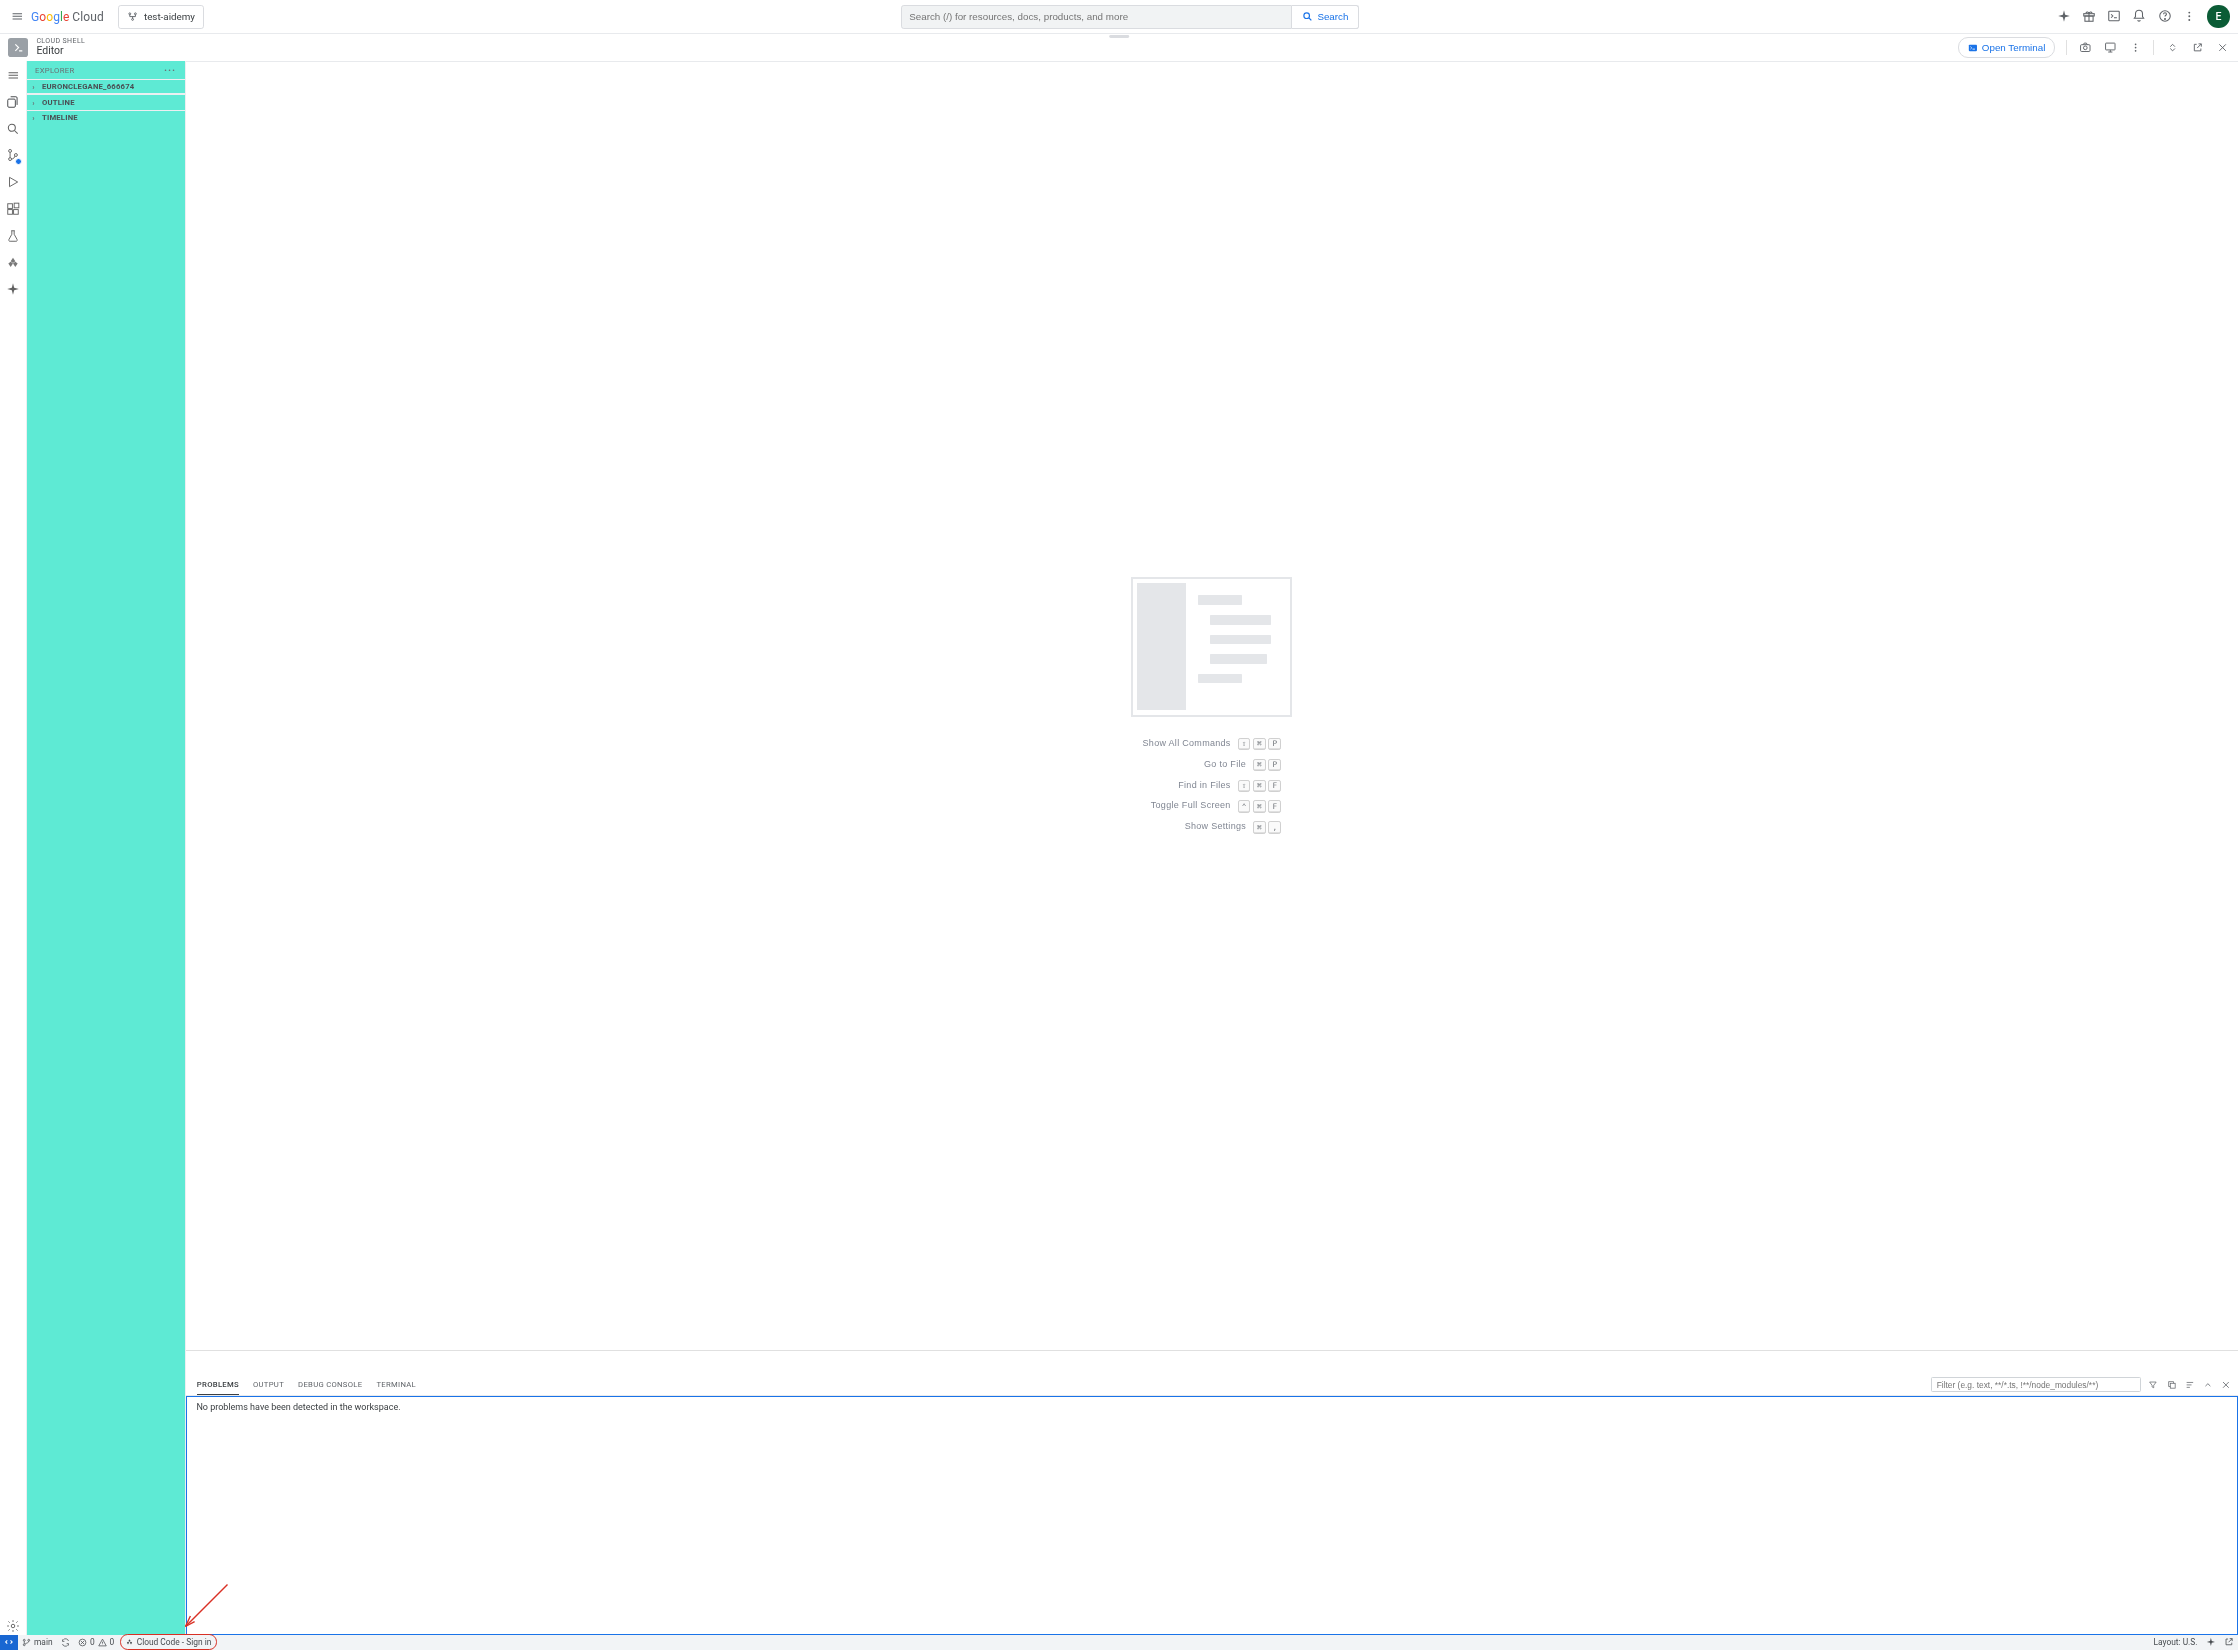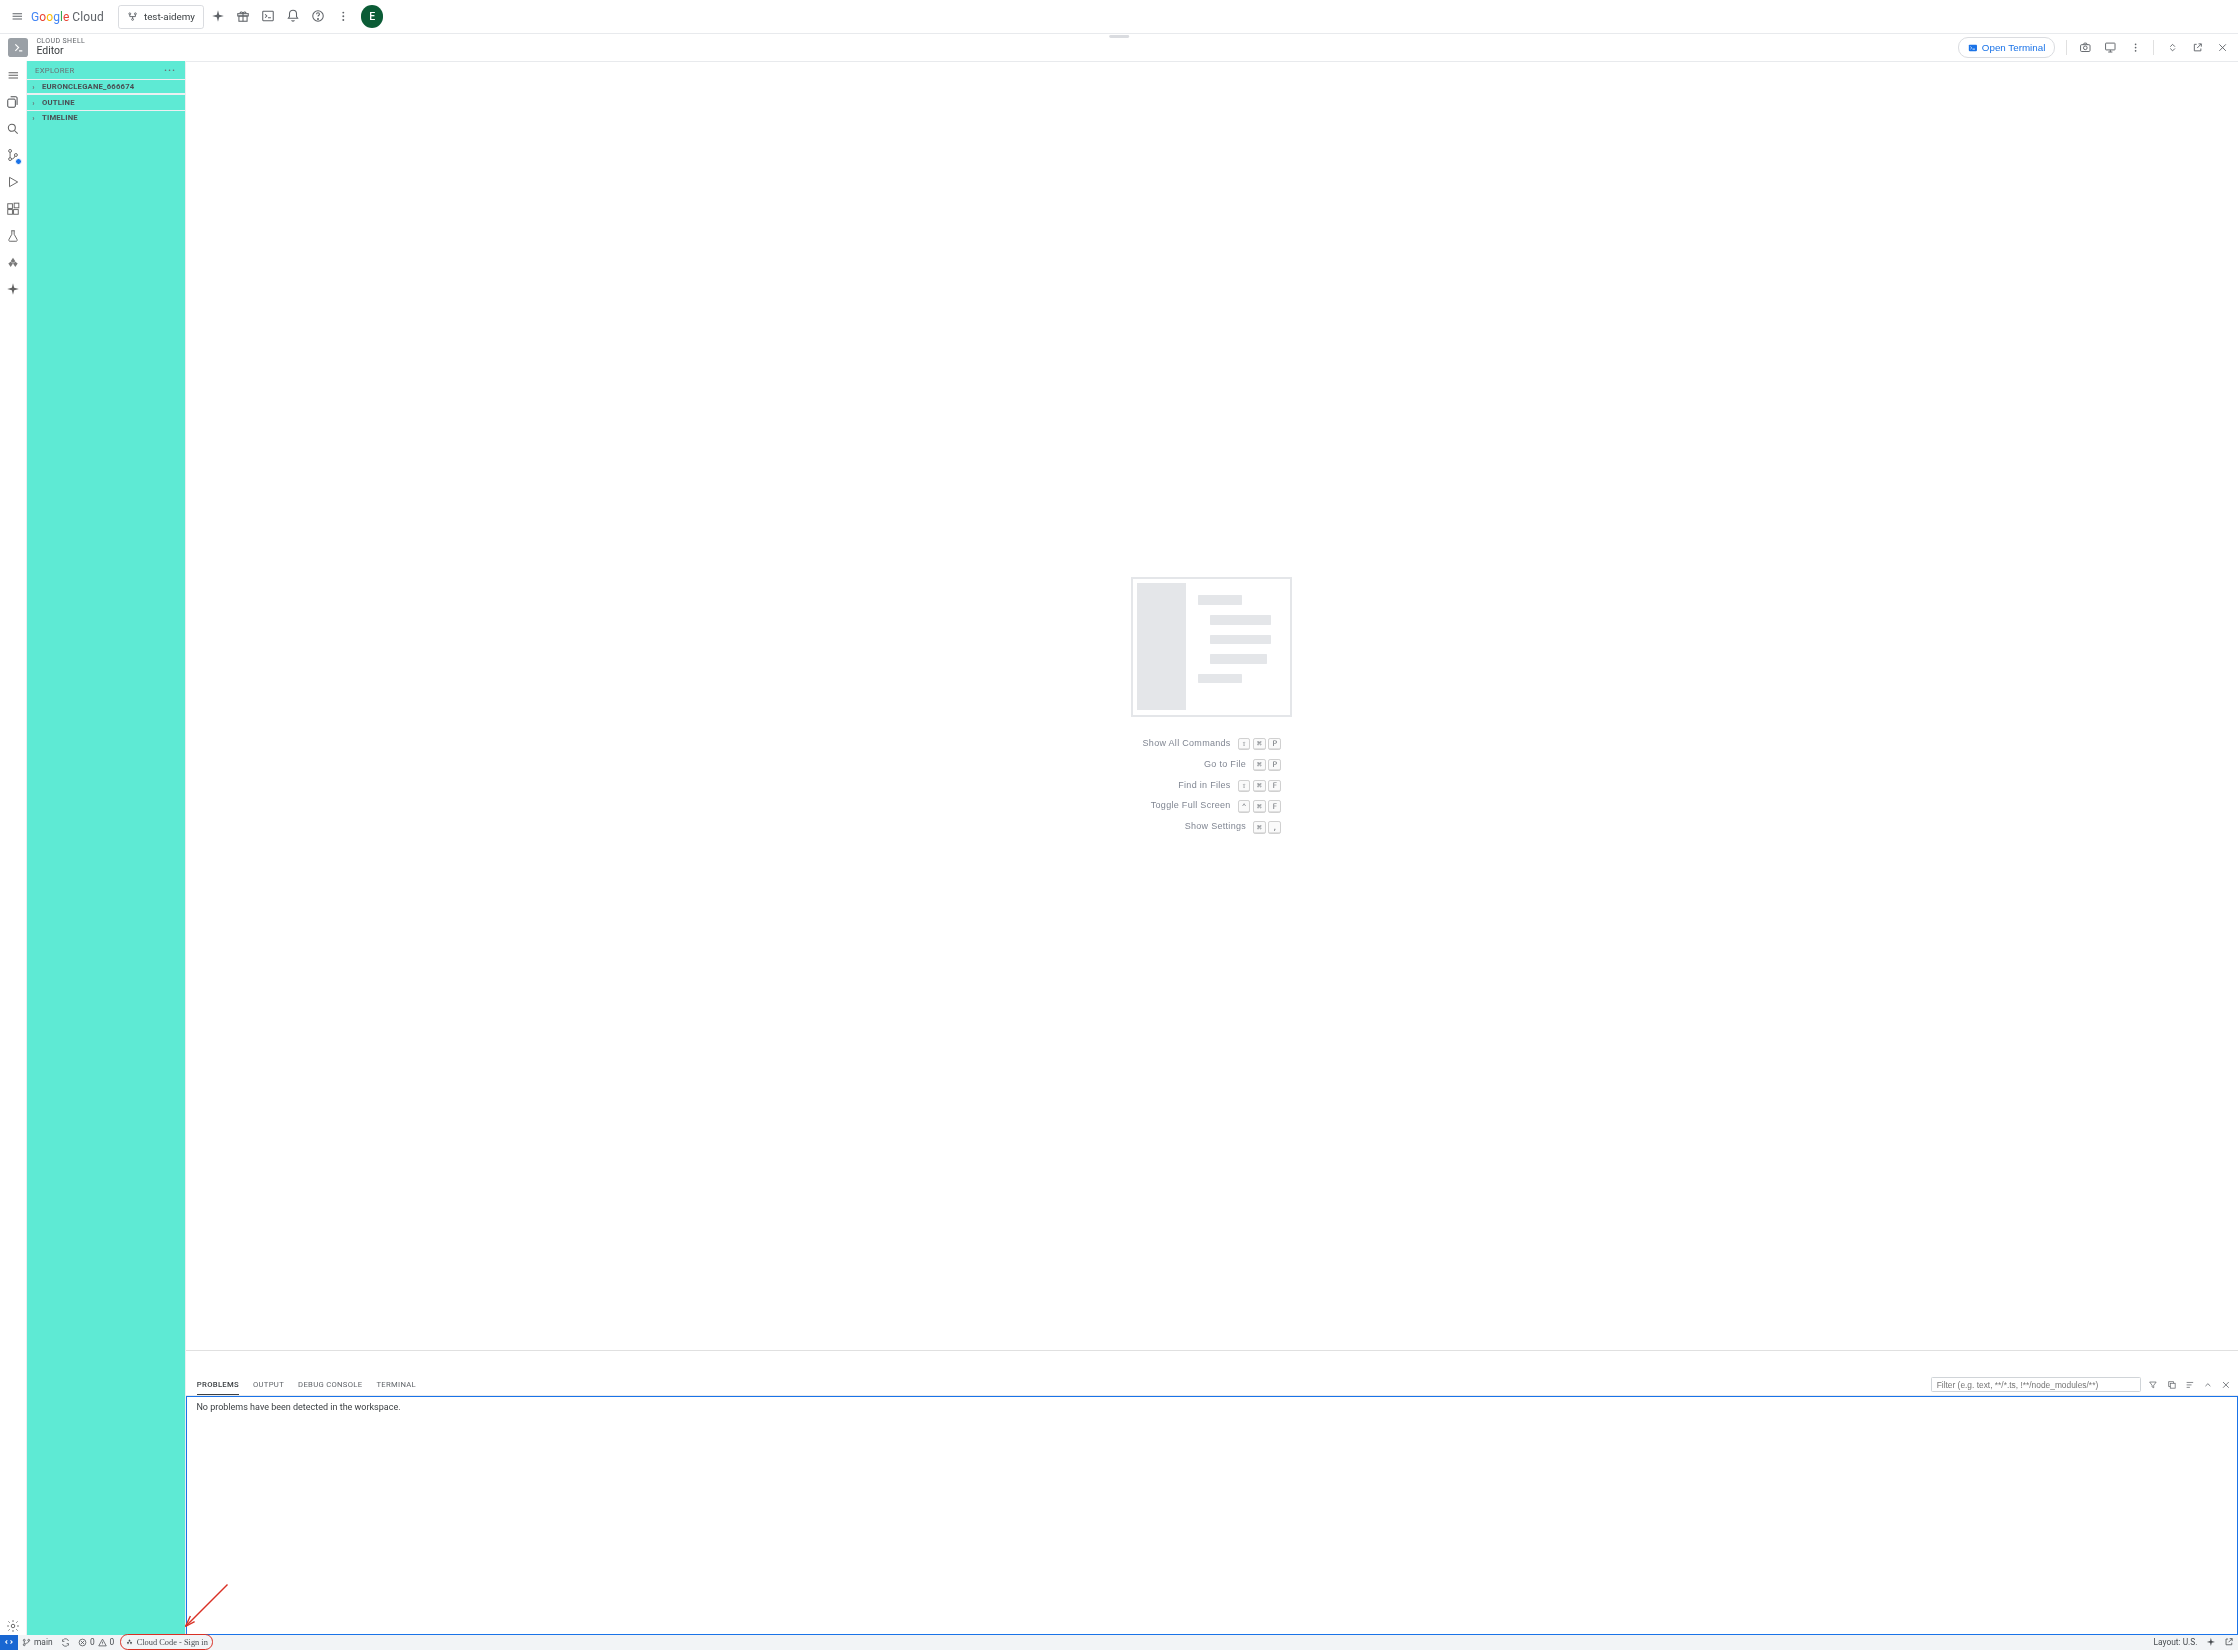--- a/index.html
+++ b/index.html
@@ -67,21 +67,21 @@
 .panel-right{position:absolute; right:5.6px; top:0; bottom:0; display:flex; align-items:center; gap:5.6px;}
 .filter-box{ width:210px; height:15.4px; border:0.7px solid #d0d4d8; border-radius:1.4px; font-size:8.4px; padding:0 4.2px; background:#fff; outline:none; color:#5f6368;}
 .picon{width:12.6px;height:12.6px; display:flex;align-items:center;justify-content:center;cursor:pointer;color:#5f6368;font-size:9px;}
 .panel-body{ flex:1; padding:5.6px 9.8px; font-size:9px; color:#3c4043; border:0.7px solid #1a73e8; border-top-color:#1a73e8; margin:0; }
 
 
 .status-bar{ position:absolute; left:0; right:0; bottom:0; height:15.4px; background:#f2f4f6; display:flex; align-items:center; font-size:8.4px; color:#484c50;}
 .remote-tab{ width:18px; height:15.4px; background:#1967d2; color:#fff; display:flex;align-items:center;justify-content:center; font-size:8.4px; cursor:pointer;}
 .sb-item{ display:flex; align-items:center; gap:2.8px; padding:0 4.2px; height:100%; cursor:pointer;}
 .sb-spacer{flex:1}
-.sb-item.highlight{ border:1.4px solid #d93025; border-radius:7.7px; margin:0 1.4px; height:16px;font-family:Liberation Serif, serif;}
+.sb-item.highlight{ border:1.4px solid #d93025; border-radius:7.7px; margin:0 1.4px; height:16px;}
 
 
 .annot-arrow{ position:absolute; left:182px; bottom:19.6px; width:49px; height:49px; pointer-events:none;}
 .annot-arrow line{stroke:#d93025; stroke-width:2;}
 
 svg{display:block}
 </style>
 </head>
 <body>
 
@@ -101,20 +101,32 @@
     <span class="cloud">Cloud</span>
   </div>
   <div class="project-chip">
     <svg width="11.2" height="11.2" viewBox="0 0 24 24" fill="none" stroke="currentColor" stroke-width="2">
         <circle cx="6" cy="6" r="2"></circle>
         <circle cx="18" cy="6" r="2"></circle>
         <circle cx="12" cy="18" r="2"></circle>
         <path d="M6 8v4h12V8M12 12v4"></path>
       </svg>
     <span>test-aidemy</span>
+  </div>
+  <div class="search-wrap">
+    <div class="search-box">
+      <input type="text" placeholder="Search (/) for resources, docs, products, and more" style="">
+    </div>
+    <button class="search-btn">
+      <svg width="11.2" height="11.2" viewBox="0 0 24 24" fill="none" stroke="#1a73e8" stroke-width="2.5">
+          <circle cx="10" cy="10" r="6"></circle>
+          <path d="M20 20l-5-5"></path>
+        </svg>
+      <span>Search</span>
+    </button>
   </div>
   <div class="hdr-icons">
     <div class="ico">
         <svg width="14" height="14" viewBox="0 0 24 24" fill="currentColor">
           <path d="M12 2l2 8 8 2-8 2-2 8-2-8-8-2 8-2z"></path>
         </svg>
       </div>
     <div class="ico">
         <svg width="14" height="14" viewBox="0 0 24 24" fill="none" stroke="currentColor" stroke-width="1.8">
           <rect x="3" y="8" width="18" height="4"></rect>

